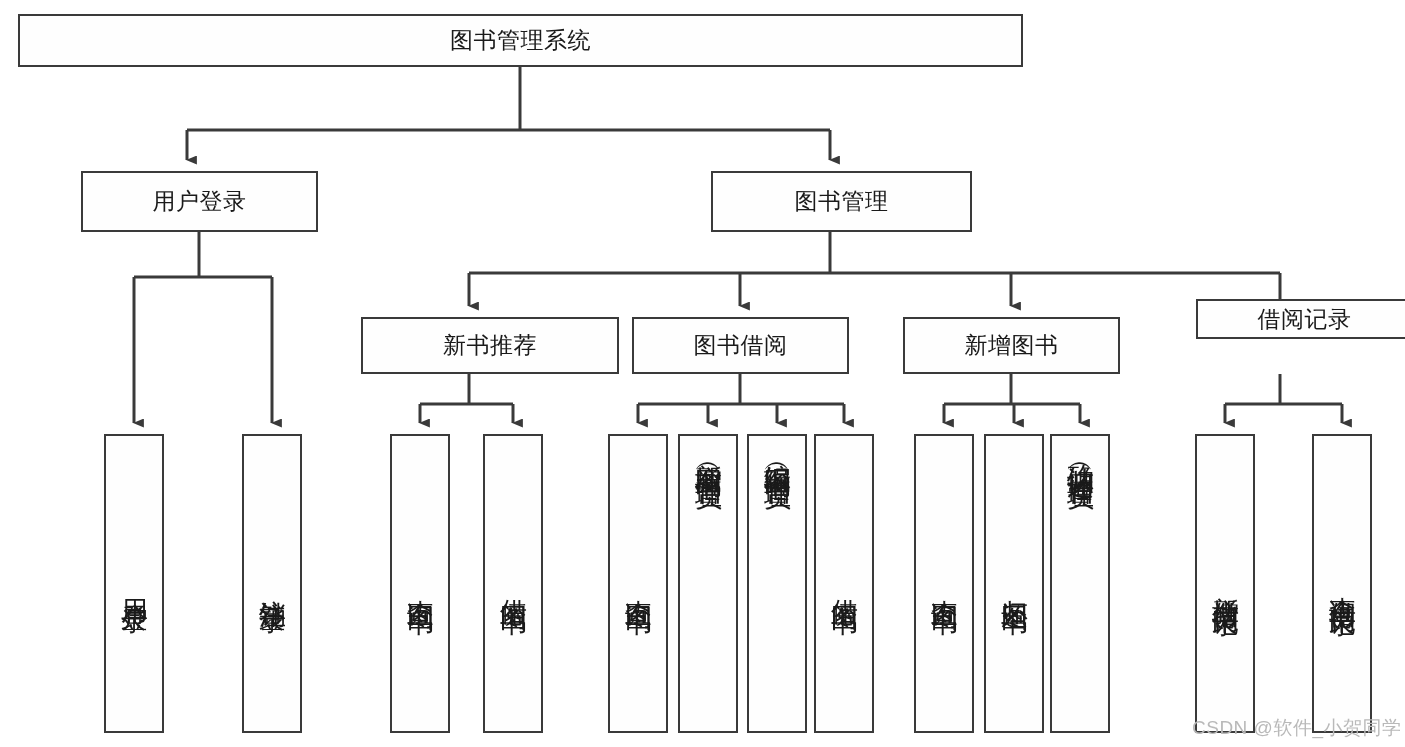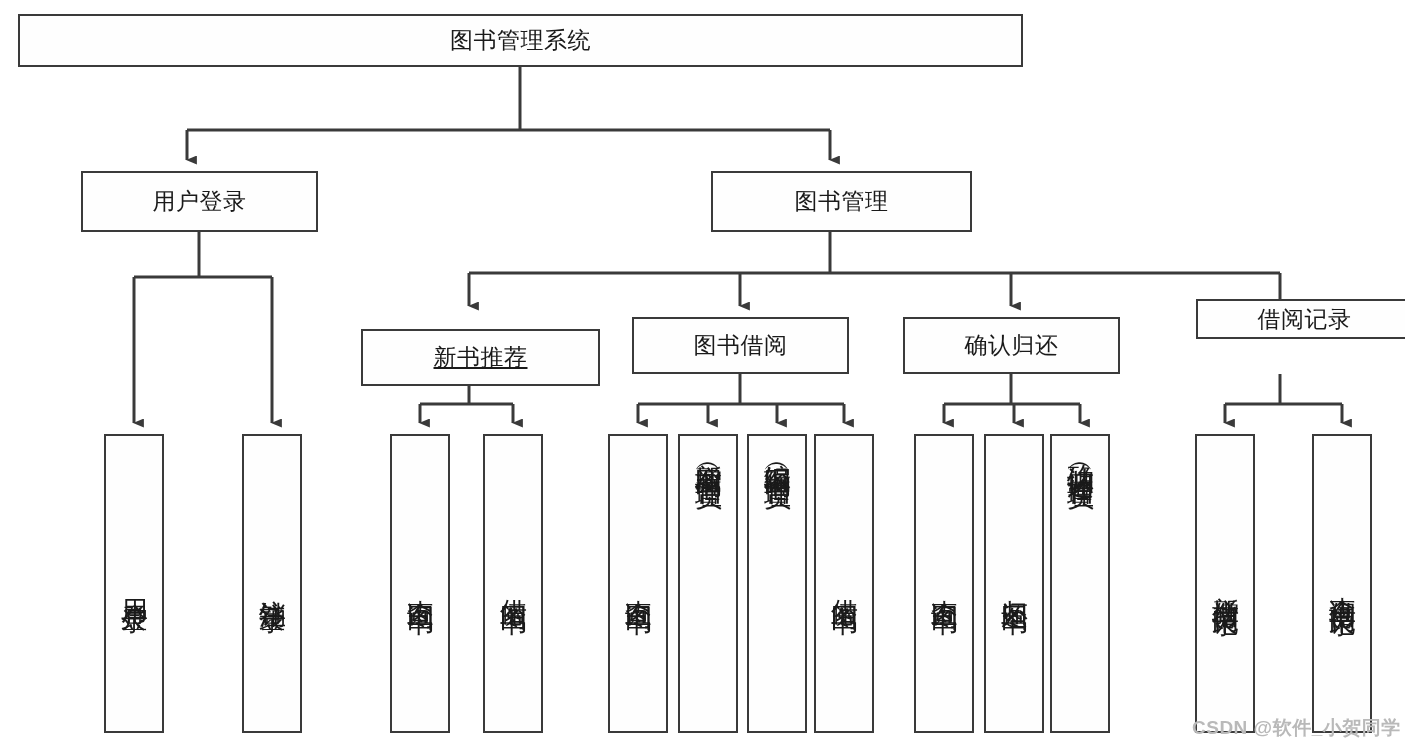--- a/index.html
+++ b/index.html
@@ -131,28 +131,28 @@
     <span class="label">图书管理系统</span>
   </div>
 
   <div class="node h" style="left: 81px; top: 171px; width: 237px; height: 61px;">
     <span class="label">用户登录</span>
   </div>
   <div class="node h" style="left: 711px; top: 171px; width: 261px; height: 61px;">
     <span class="label">图书管理</span>
   </div>
 
-  <div class="node h" style="left: 361px; top: 329px; width: 239px; height: 57px; text-decoration: underline;">
+  <div class="node h" style="left: 361px; top: 317px; width: 258px; height: 57px;">
     <span class="label">新书推荐</span>
   </div>
   <div class="node h" style="left: 632px; top: 317px; width: 217px; height: 57px; align-items: center;">
     <span class="label">图书借阅</span>
   </div>
   <div class="node h" style="left: 903px; top: 317px; width: 217px; height: 57px;">
-    <span class="label">确认归还</span>
+    <span class="label">新增图书</span>
   </div>
   <div class="node h" style="left: 1172px; top: 299px; width: 217px; height: 40px; margin-left: 24px;">
     <span class="label">借阅记录</span>
   </div>
 
   <div class="node v centered" style="left: 104px; top: 434px; width: 60px; height: 299px;">
     <span class="label">用户登录</span>
   </div>
   <div class="node v centered" style="left: 242px; top: 434px; width: 60px; height: 299px;">
     <span class="label">注销登录</span>
@@ -184,15 +184,15 @@
   <div class="node v" style="left: 1050px; top: 434px; width: 60px; height: 299px;">
     <span class="label">确认归还（管理员）</span>
   </div>
   <div class="node v centered" style="left: 1195px; top: 434px; width: 60px; height: 299px;">
     <span class="label">新增借阅记录</span>
   </div>
   <div class="node v centered" style="left: 1312px; top: 434px; width: 60px; height: 299px;">
     <span class="label">查询借阅记录</span>
   </div>
 
-  <div class="watermark" style="left: 1192px; top: 715px; font-weight: bold;">CSDN @软件_小贺同学</div>
+  <div class="watermark" style="left: 1192px; top: 715px;">CSDN @软件_小贺同学</div>
 
 </div>
 
 </body></html>

